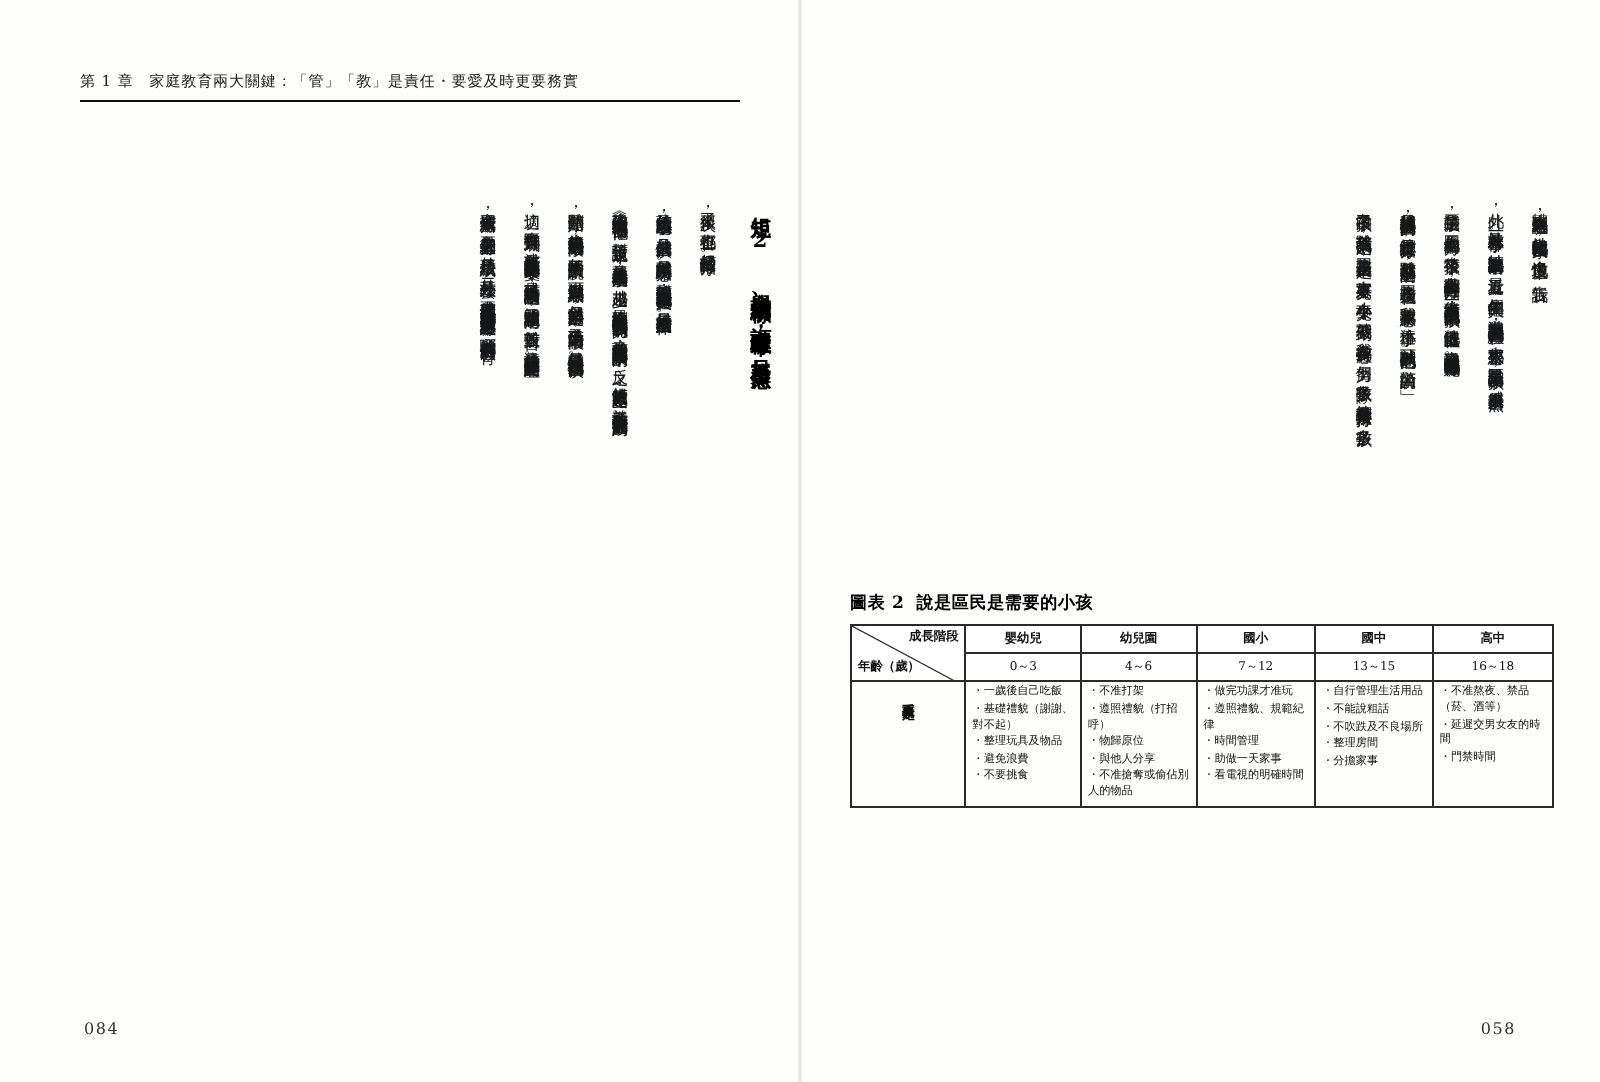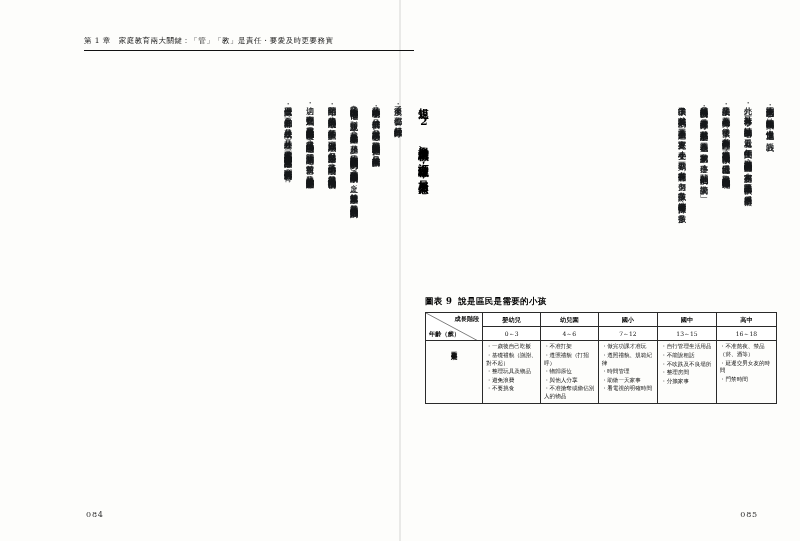--- a/index.html
+++ b/index.html
@@ -27,21 +27,21 @@
     top: 0;
     width: 2px;
     height: 541px;
     background: linear-gradient(to right, rgba(0,0,0,0.06), rgba(0,0,0,0.10), rgba(0,0,0,0.06));
   }
 
   
   .page-left {
     position: absolute;
     left: 0; top: 0;
-    width: 442px; height: 541px; margin-left: 44px;
+    width: 442px; height: 541px;
   }
   .page-right {
     position: absolute;
     left: 401px; top: 0;
     width: 399px; height: 541px;
   }
 
   .running-head {
     position: absolute;
     top: 36px;
@@ -217,21 +217,21 @@
   <div class="page-right">
 
     <div class="vcols" style="right:24px; top:100px; height:180px; width:14px;">桃園坐火車到台北上班，她也如我會比較晚回家，也會慢慢地上下-告訴我。</div>
     <div class="vcols" style="right:46px; top:100px; height:180px; width:14px;">此外，妹妹又有分享一件事。她說社區警衛的名單，最近看見，一個年生的年輕人，遊誤他想出差區基礎的他們持續在，大家都很想要。說是區民是需要的小孩，感覺很多麼不自然。</div>
     <div class="vcols" style="right:68px; top:100px; height:180px; width:14px;">壓這是的孩子，因為是他在格的方，後來警孩子，多數都不會有輕的打招呼，後來警衛有一次發現是位他們太的小孩，他還覺得社區，一次發現是這個斷他的他把他教得很好呢。</div>
     <div class="vcols" style="right:90px; top:100px; height:180px; width:14px;">我總是得幾樣得提出就自的，總是是沒有打招呼了？雖然我不是那麼不起的，因為孩子是我在，「我聽大家不想要，這件小事，就可以判斷他們他的。警衛說的。」</div>
     <div class="vcols" style="right:112px; top:100px; height:180px; width:14px;">白的沒孩子了？雖然我我不大不起的，因為孩子是喜上大不起，大家好不要見，小小女牛不見，就要做不到，我多多幾有有輕念，個努力，多數孩子隊，總管有父母帶孩子來打掃、多數孩子。</div>
 
     <div class="table-wrap">
       <div class="table-caption">
-        <span class="num">圖表 9</span><span>說是區民是需要的小孩</span>
+        <span class="num">圖表 2</span><span>說是區民是需要的小孩</span>
       </div>
 
       <table class="matrix">
         <thead>
           <tr>
             <th class="corner" rowspan="2">
               <div class="slash">
                 <svg width="56" height="30" viewBox="0 0 56 30">
                     <line x1="0" y1="0" x2="56" y2="30" stroke="#2a2a2a" stroke-width="0.6"></line>
                   </svg>
@@ -299,16 +299,16 @@
                 <li>不准熬夜、禁品（菸、酒等）</li>
                 <li>延遲交男女友的時間</li>
                 <li>門禁時間</li>
               </ul>
             </td>
           </tr>
         </tbody>
       </table>
     </div>
 
-    <div class="folio folio-right">085</div>
+    <div class="folio folio-right">058</div>
   </div>
 
 </div>
 
 </body></html>

